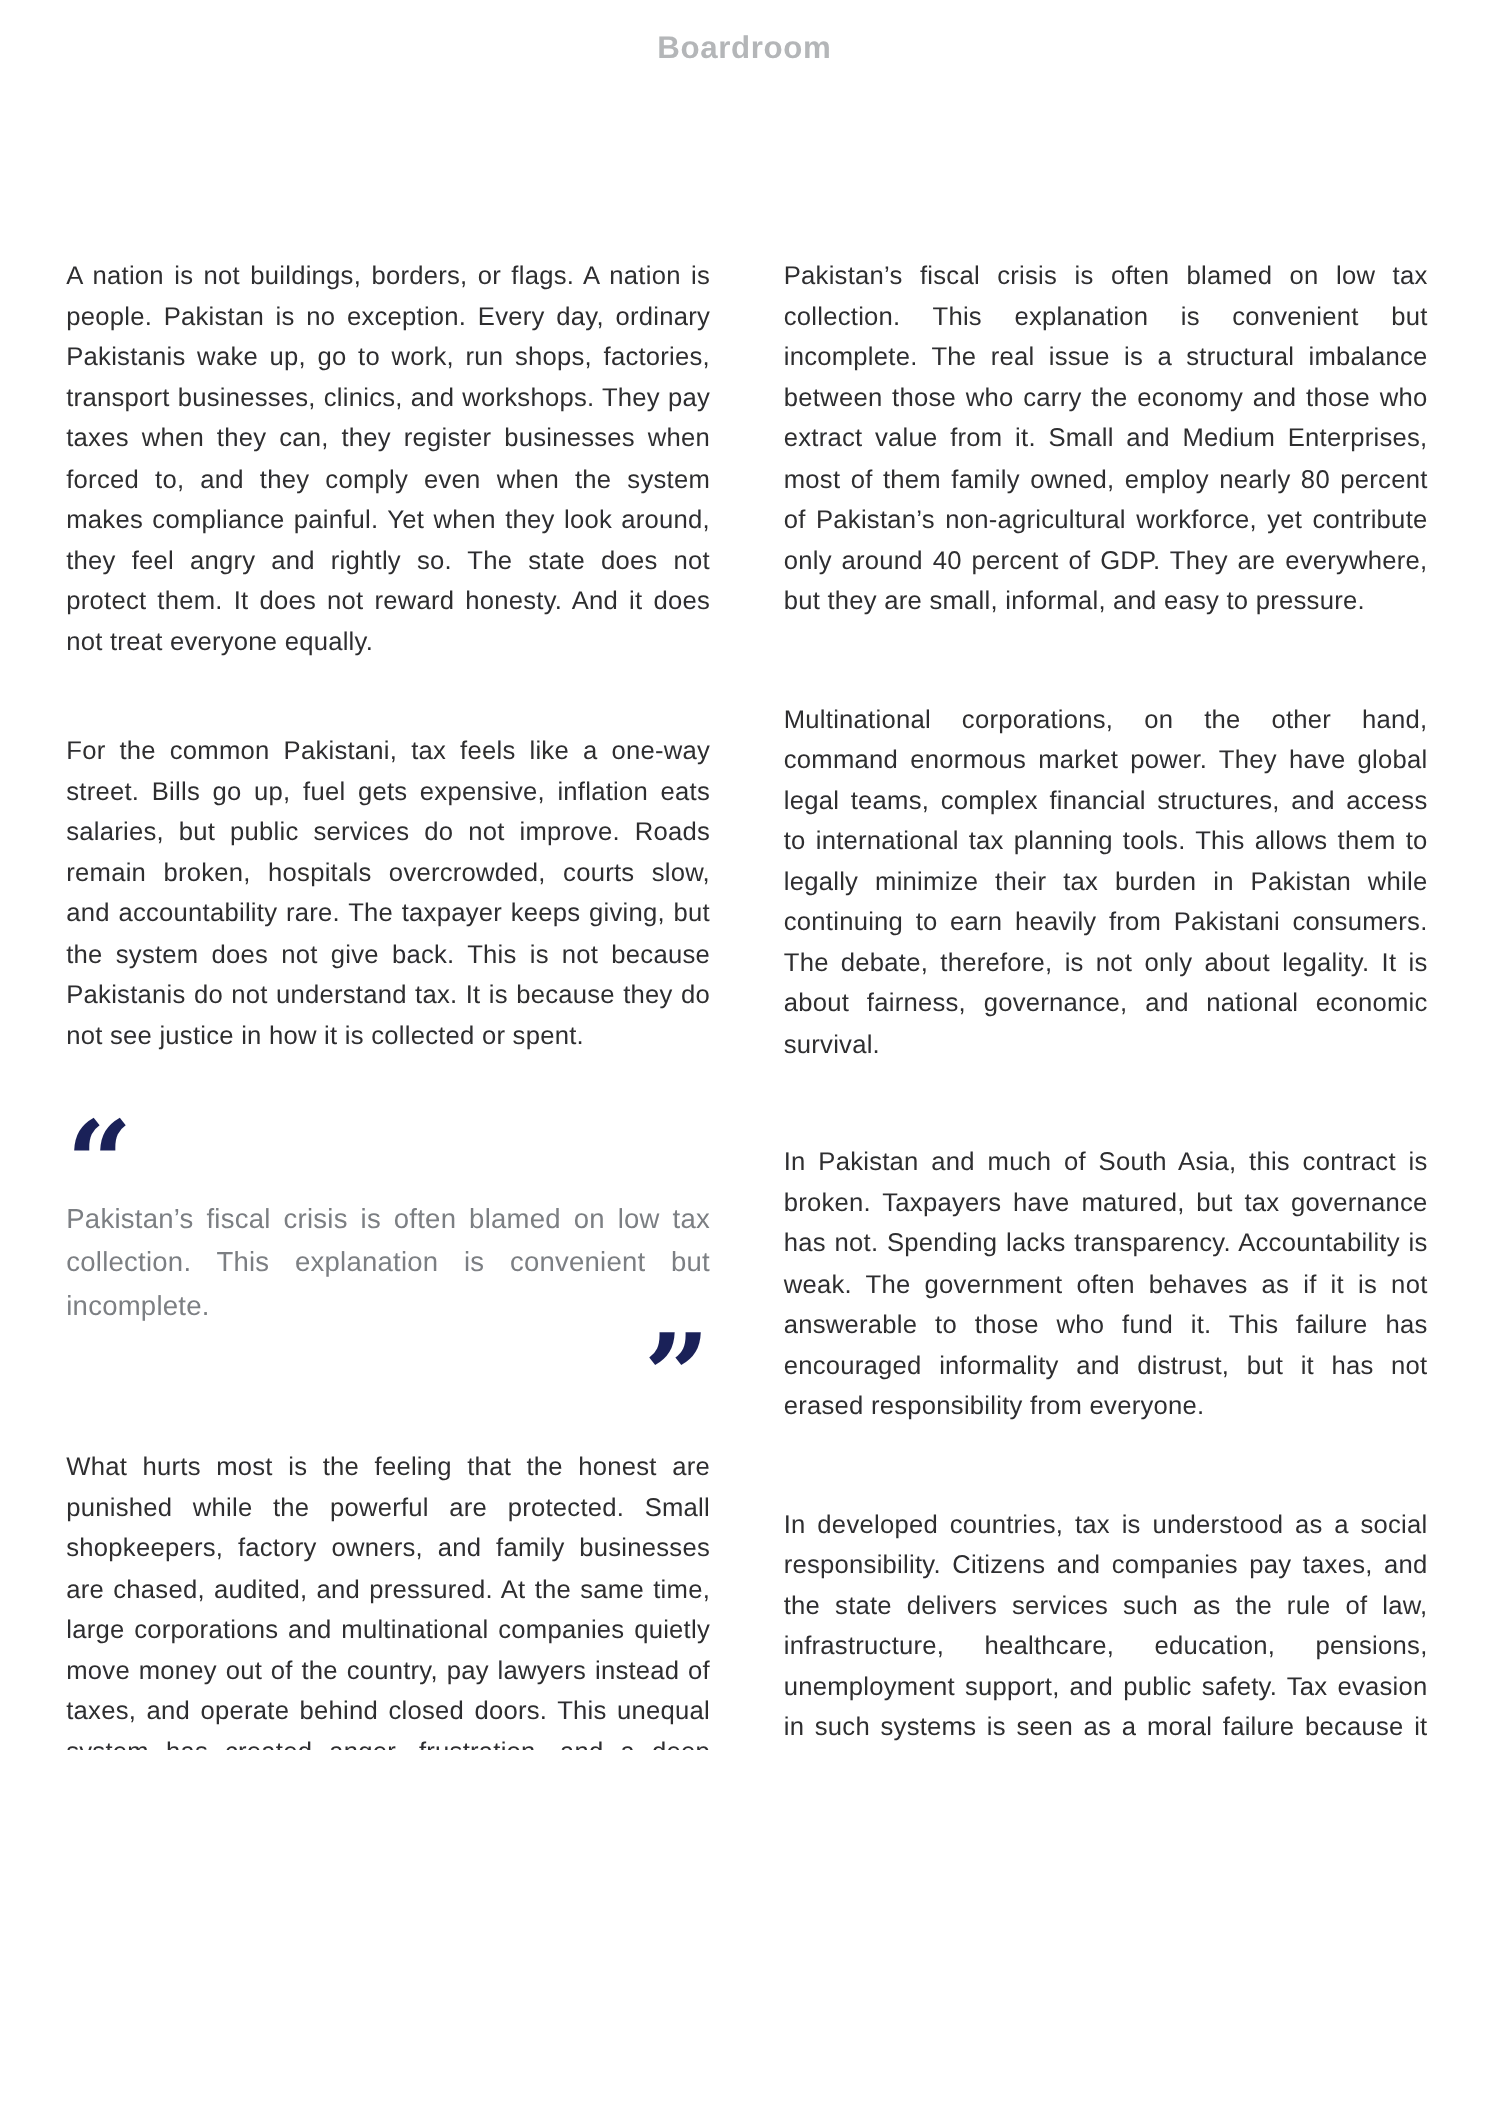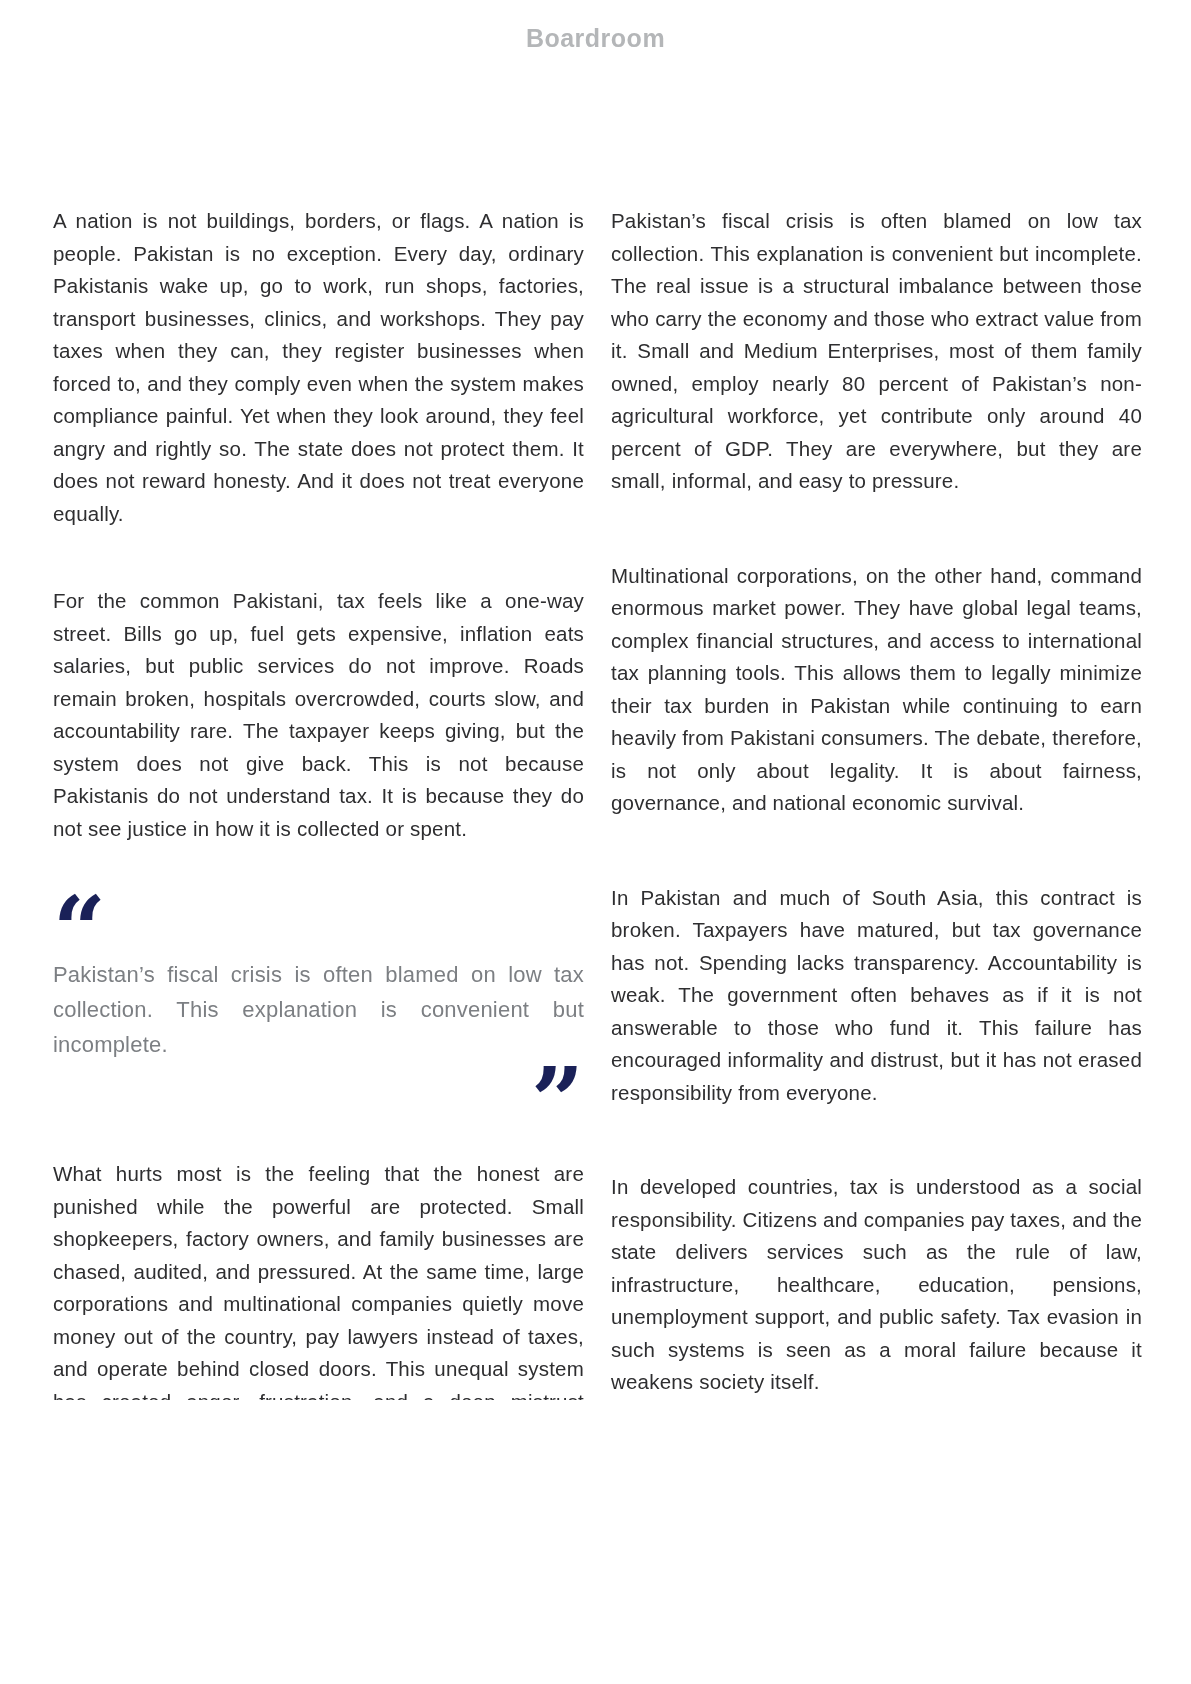--- a/index.html
+++ b/index.html
@@ -21,21 +21,21 @@
     color: #b4b6b8;
     font-size: 25px;
     font-weight: bold;
     letter-spacing: 0.5px;
   }
   .content {
     margin-top: 152px;
     padding: 0 49px 0 53px;
     display: grid;
     grid-template-columns: 1fr 1fr;
-    column-gap: 27px;
+    column-gap: 59px;
   }
   .col { min-width: 0; }
   .body-par {
     color: #2e2e30;
     font-size: 20.5px;
     line-height: 32.5px;
     text-align: justify;
     letter-spacing: 0.2px;
     margin-bottom: 55px;
   }

